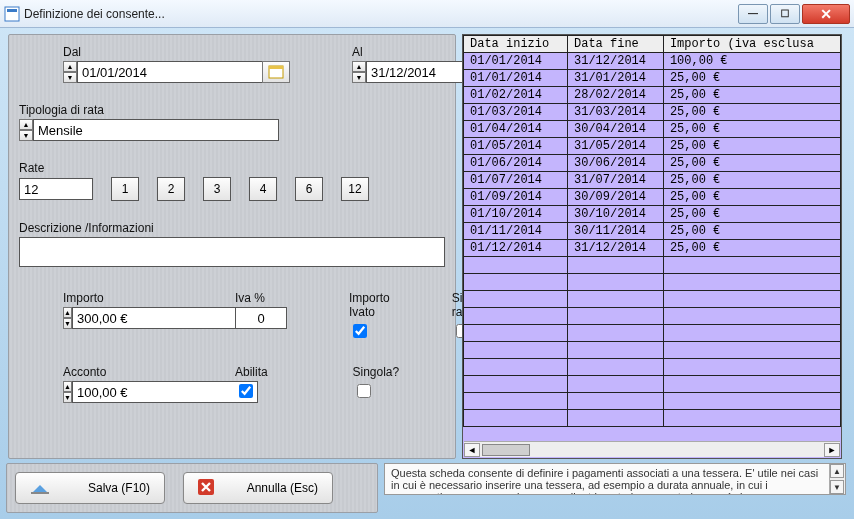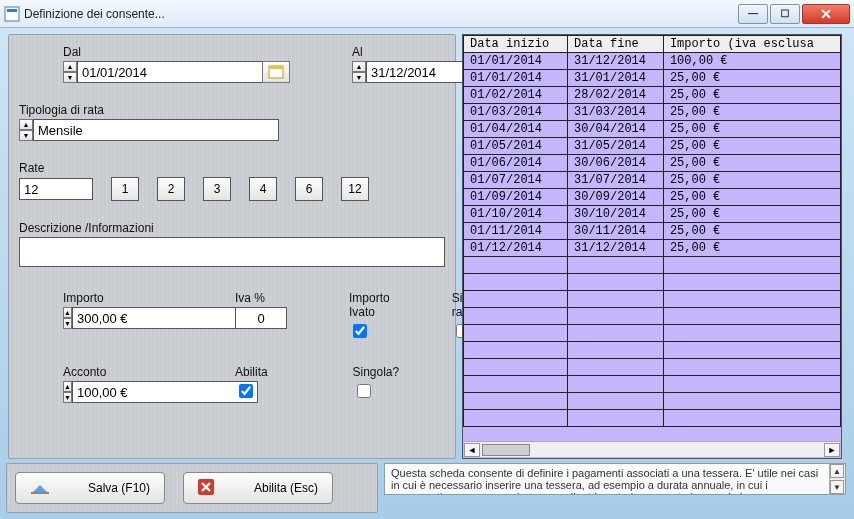--- a/index.html
+++ b/index.html
@@ -388,21 +388,21 @@
         </span>
         <span>Salva  (F10)</span>
       </div>
       <div class="bigbtn">
         <span>
           <svg width="16" height="16" viewBox="0 0 16 16">
               <rect x="0" y="0" width="16" height="16" rx="2" fill="#d23b2b"></rect>
               <path d="M4 4 L12 12 M12 4 L4 12" stroke="#fff" stroke-width="2.4"></path>
             </svg>
         </span>
-        <span>Abilita  (Esc)</span>
+        <span>Annulla  (Esc)</span>
       </div>
     </div>
     <div class="infobox">
       <div style="padding-right:18px">Questa scheda consente di definire i pagamenti associati a una tessera. E' utile nei casi in cui è necessario inserire una tessera, ad esempio a durata annuale, in cui i pagamenti avvengono su base mensile, trimestrale, semestrale e così via.</div>
       <div class="vscroll">
         <div>▲</div>
         <div>▼</div>
       </div>
     </div>
   </div>

